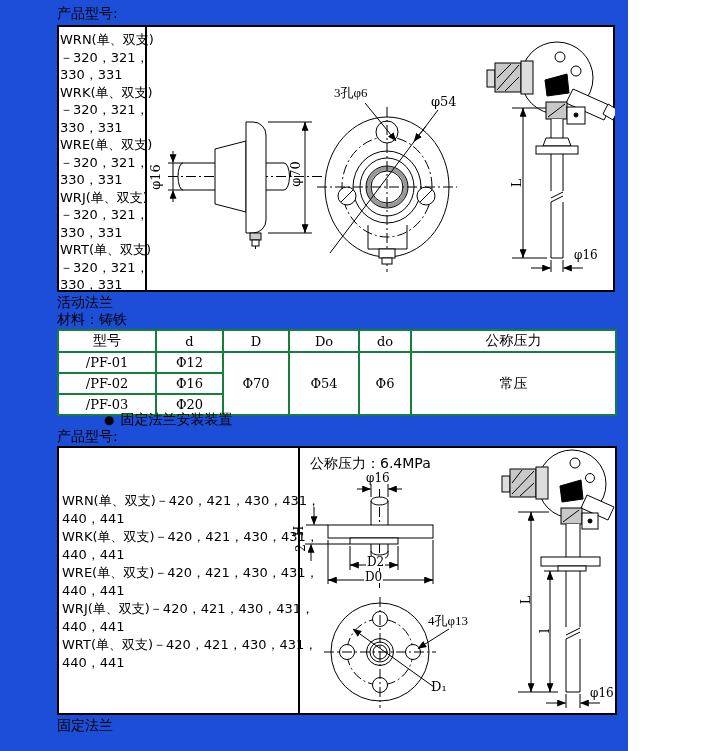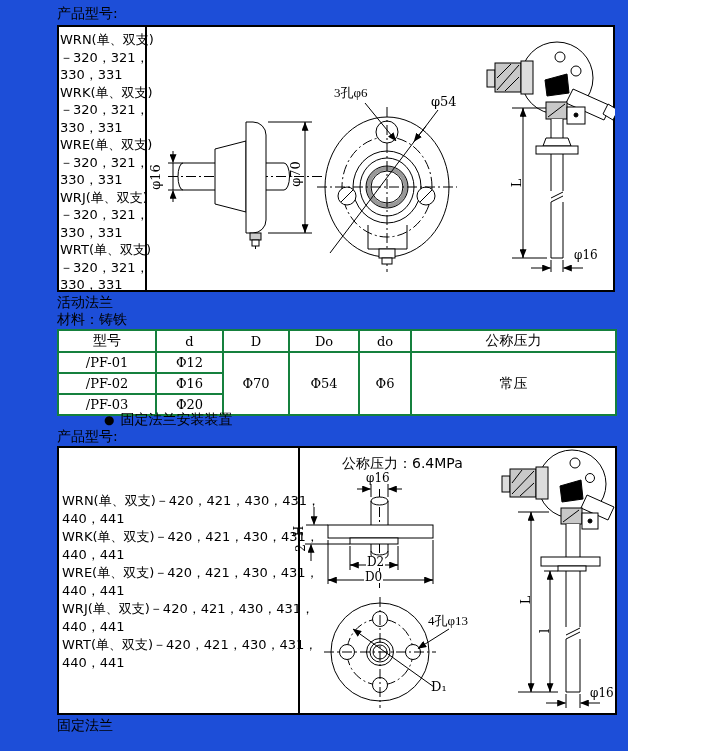--- a/index.html
+++ b/index.html
@@ -305,21 +305,21 @@
       <line x1="550" y1="571" x2="550" y2="692"></line>
       <line x1="550" y1="580" x2="550" y2="571.5" marker-end="url(#ar2)"></line>
       <line x1="550" y1="683" x2="550" y2="691.5" marker-end="url(#ar2)"></line>
       <line x1="566" y1="694" x2="566" y2="708"></line>
       <line x1="580" y1="694" x2="580" y2="708"></line>
       <line x1="546" y1="703" x2="565.5" y2="703" marker-end="url(#ar2)"></line>
       <line x1="600" y1="703" x2="580.5" y2="703" marker-end="url(#ar2)"></line>
     </g>
   </svg>
 
-  <div class="lbl cn" style="left:310px;top:456px;font-size:14px;margin-left:32px;">公称压力：6.4MPa</div>
+  <div class="lbl cn" style="left:310px;top:456px;font-size:14px;">公称压力：6.4MPa</div>
   <div class="lbl s12" style="left:366px;top:472px;">φ16</div>
   <div class="lbl rot s12" style="left:299px;top:531px;">H</div>
   <div class="lbl rot s12" style="left:301px;top:548px;">2</div>
   <div class="lbl s12 wbg" style="left:366px;top:556px;">D2</div>
   <div class="lbl s12 wbg" style="left:364px;top:571px;">D0</div>
   <div class="lbl cn" style="left:428px;top:614px;font-family:Liberation Serif, serif;">4孔φ13</div>
   <div class="lbl" style="left:431px;top:680px;">D₁</div>
   <div class="lbl rot" style="left:525px;top:600px;">L</div>
   <div class="lbl rot" style="left:544px;top:631px;">l</div>
   <div class="lbl s12" style="left:590px;top:687px;">φ16</div>

